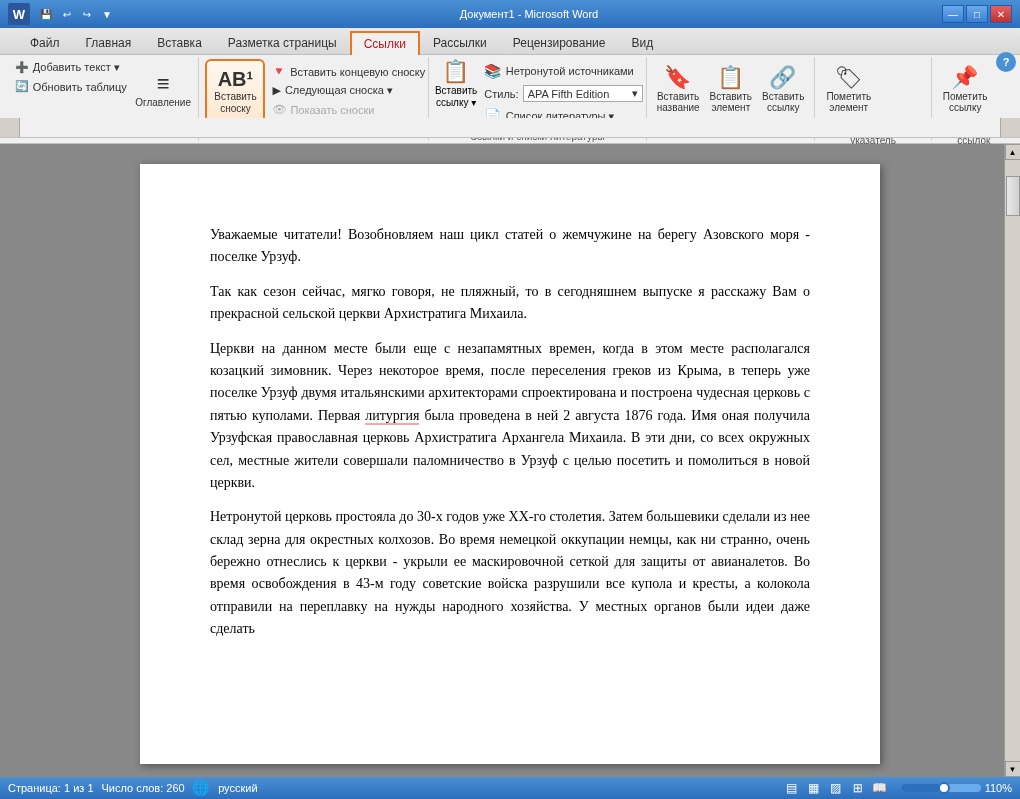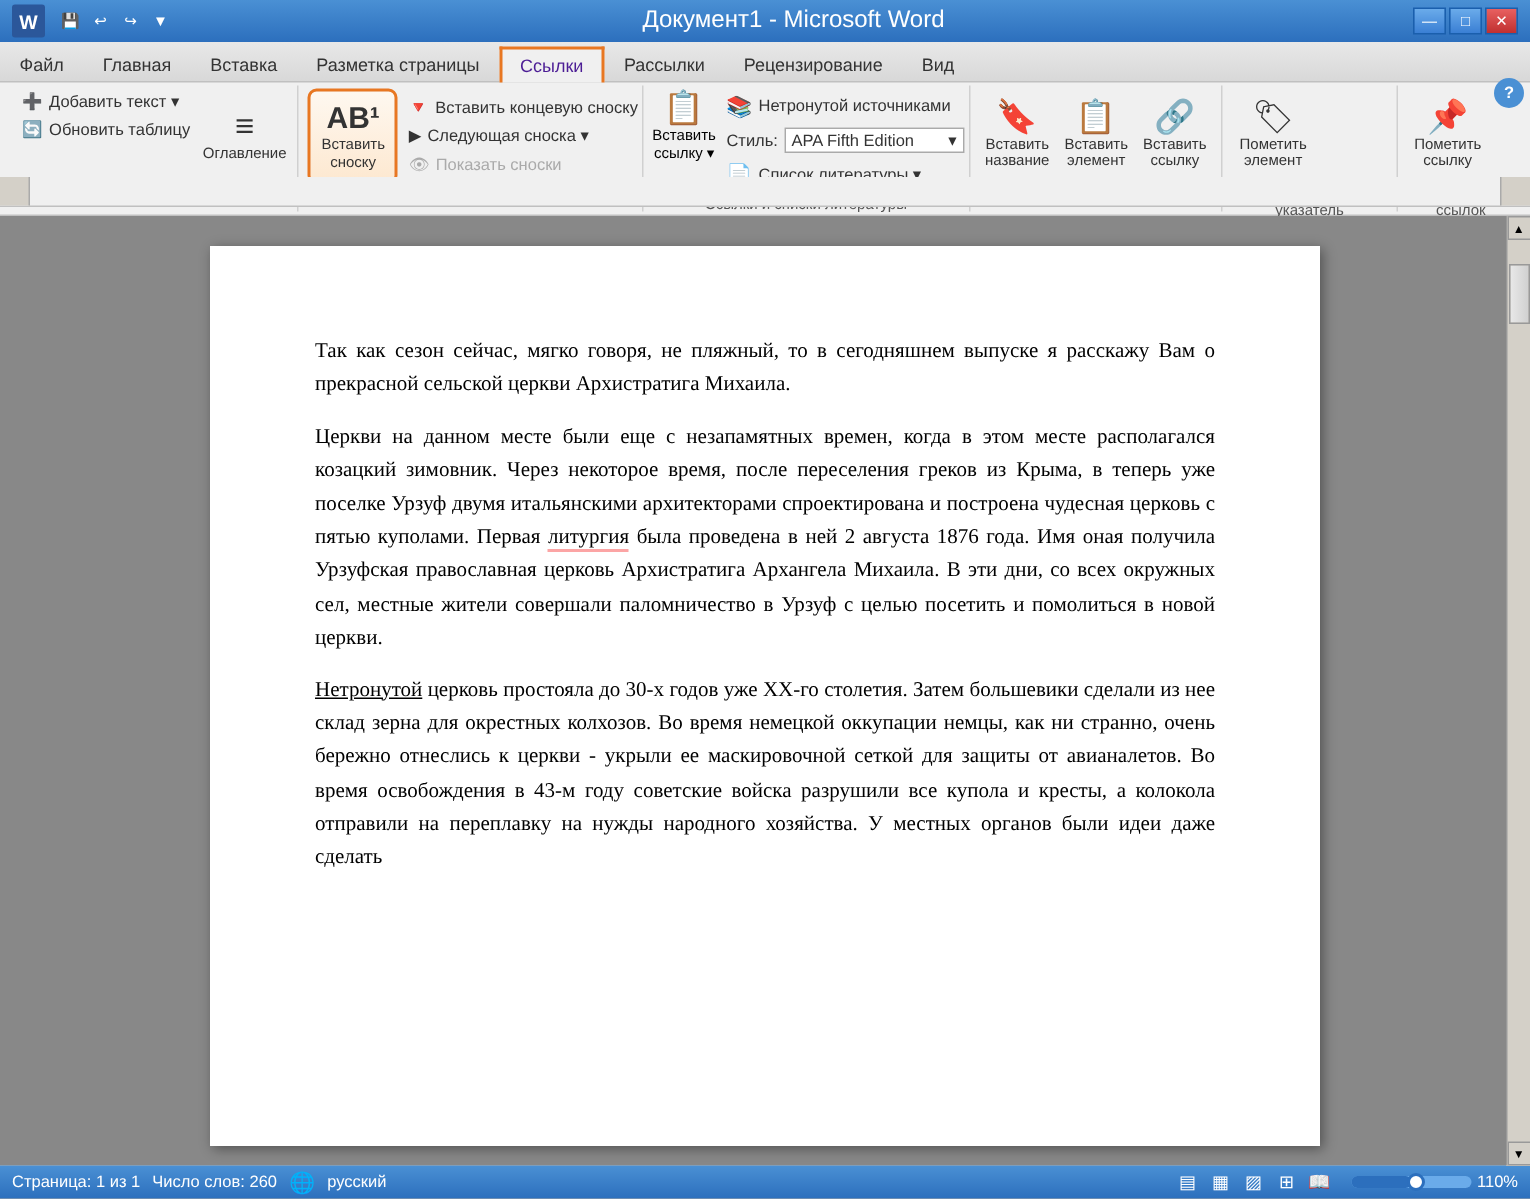--- a/index.html
+++ b/index.html
@@ -10,35 +10,35 @@
       background: linear-gradient(to bottom, #4a90d4, #2c6fbd);
       height: 28px;
       display: flex;
       align-items: center;
       justify-content: space-between;
       padding: 0 8px;
       color: white;
       font-size: 12px;
     }
     .title-bar-left { display: flex; align-items: center; gap: 4px; }
-    .title-bar-title { flex: 1; text-align: center; font-size: 16px; }
+    .title-bar-title { flex: 1; text-align: center; font-size: 11px; }
     .title-bar-controls { display: flex; gap: 2px; }
     .title-btn { width: 22px; height: 18px; display: flex; align-items: center; justify-content: center; background: linear-gradient(to bottom, #6aabea, #3a7fd4); border: 1px solid #1a5fad; color: white; font-size: 10px; cursor: pointer; }
     .title-btn.close { background: linear-gradient(to bottom, #e86060, #c03030); }
     .quick-access { display: flex; gap: 2px; align-items: center; }
     .qa-btn { width: 18px; height: 18px; background: transparent; border: none; color: white; font-size: 10px; cursor: pointer; display: flex; align-items: center; justify-content: center; }
     .word-logo { width: 22px; height: 22px; background: #2b579a; display: flex; align-items: center; justify-content: center; color: white; font-weight: bold; font-size: 13px; border-radius: 2px; margin-right: 4px; }
 
     
     .ribbon-tabs {
       background: linear-gradient(to bottom, #e8e8e8, #d8d8d8);
       height: 26px;
       display: flex;
       align-items: flex-end;
-      padding-left: 0;
+      padding-left: 17px;
       border-bottom: none;
     }
     .ribbon-tab {
       padding: 4px 12px;
       font-size: 12px;
       cursor: pointer;
       height: 24px;
       display: flex;
       align-items: center;
       border: 1px solid transparent;
@@ -52,21 +52,21 @@
       border-bottom: 1px solid #f0f0f0;
       color: #000;
       position: relative;
       bottom: -1px;
       z-index: 2;
     }
     .ribbon-tab.highlighted {
       background: #f0f0f0;
       border: 2px solid #e87722;
       border-bottom: none;
-      color: #4c1d95;
+      color: #b91c1c;
       bottom: -1px;
     }
 
     
     .ribbon {
       background: #f0f0f0;
       border-bottom: 1px solid #c0c0c0;
       display: flex;
       align-items: stretch;
       padding: 2px 4px;
@@ -181,21 +181,21 @@
       min-height: 600px;
       margin: 20px auto;
       box-shadow: 2px 2px 8px rgba(0,0,0,0.4);
       padding: 60px 70px;
       font-family: 'Times New Roman', Times, serif;
       font-size: 14px;
       line-height: 1.6;
       color: #000;
     }
     .page p { margin-bottom: 12px; text-align: justify; }
-    .underlined { text-decoration: underline; }
+    .underlined { }
     .highlighted-word { border-bottom: 2px solid #fca5a5; }
 
     
     .ruler {
       height: 20px;
       background: #f0f0f0;
       border-bottom: 1px solid #c0c0c0;
       position: absolute;
       top: 118px;
       left: 0;
@@ -377,20 +377,21 @@
 
 <div class="ruler">
   <div style="width:20px;height:100%;background:#d4d0c8;border-right:1px solid #aaa;"></div>
   <div style="flex:1;background:#f0f0f0;"></div>
   <div style="width:20px;height:100%;background:#d4d0c8;border-left:1px solid #aaa;"></div>
 </div>
 
 <div class="doc-area">
   <div style="flex:1;overflow:auto;display:flex;justify-content:center;">
     <div class="page">
+      <p>Уважаемые читатели! Возобновляем наш цикл статей о жемчужине на берегу Азовского моря - поселке Урзуф.</p>
       <p>Так как сезон сейчас, мягко говоря, не пляжный, то в сегодняшнем выпуске я расскажу Вам о прекрасной сельской церкви Архистратига Михаила.</p>
       <p>Церкви на данном месте были еще с незапамятных времен, когда в этом месте располагался козацкий зимовник. Через некоторое время, после переселения греков из Крыма, в теперь уже поселке Урзуф двумя итальянскими архитекторами спроектирована и построена чудесная церковь с пятью куполами. Первая <span class="highlighted-word">литургия</span> была проведена в ней 2 августа 1876 года. Имя оная получила Урзуфская православная церковь Архистратига Архангела Михаила. В эти дни, со всех окружных сел, местные жители совершали паломничество в Урзуф с целью посетить и помолиться в новой церкви.</p>
       <p><span class="underlined">Нетронутой</span> церковь простояла до 30-х годов уже ХХ-го столетия. Затем большевики сделали из нее склад зерна для окрестных колхозов. Во время немецкой оккупации немцы, как ни странно, очень бережно отнеслись к церкви - укрыли ее маскировочной сеткой для защиты от авианалетов. Во время освобождения в 43-м году советские войска разрушили все купола и кресты, а колокола отправили на переплавку на нужды народного хозяйства. У местных органов были идеи даже сделать</p>
     </div>
   </div>
 
   <div class="scroll-bar-right">
     <div class="scroll-arrow">▲</div>
     <div class="scroll-thumb"></div>
     <div style="flex:1;"></div>

